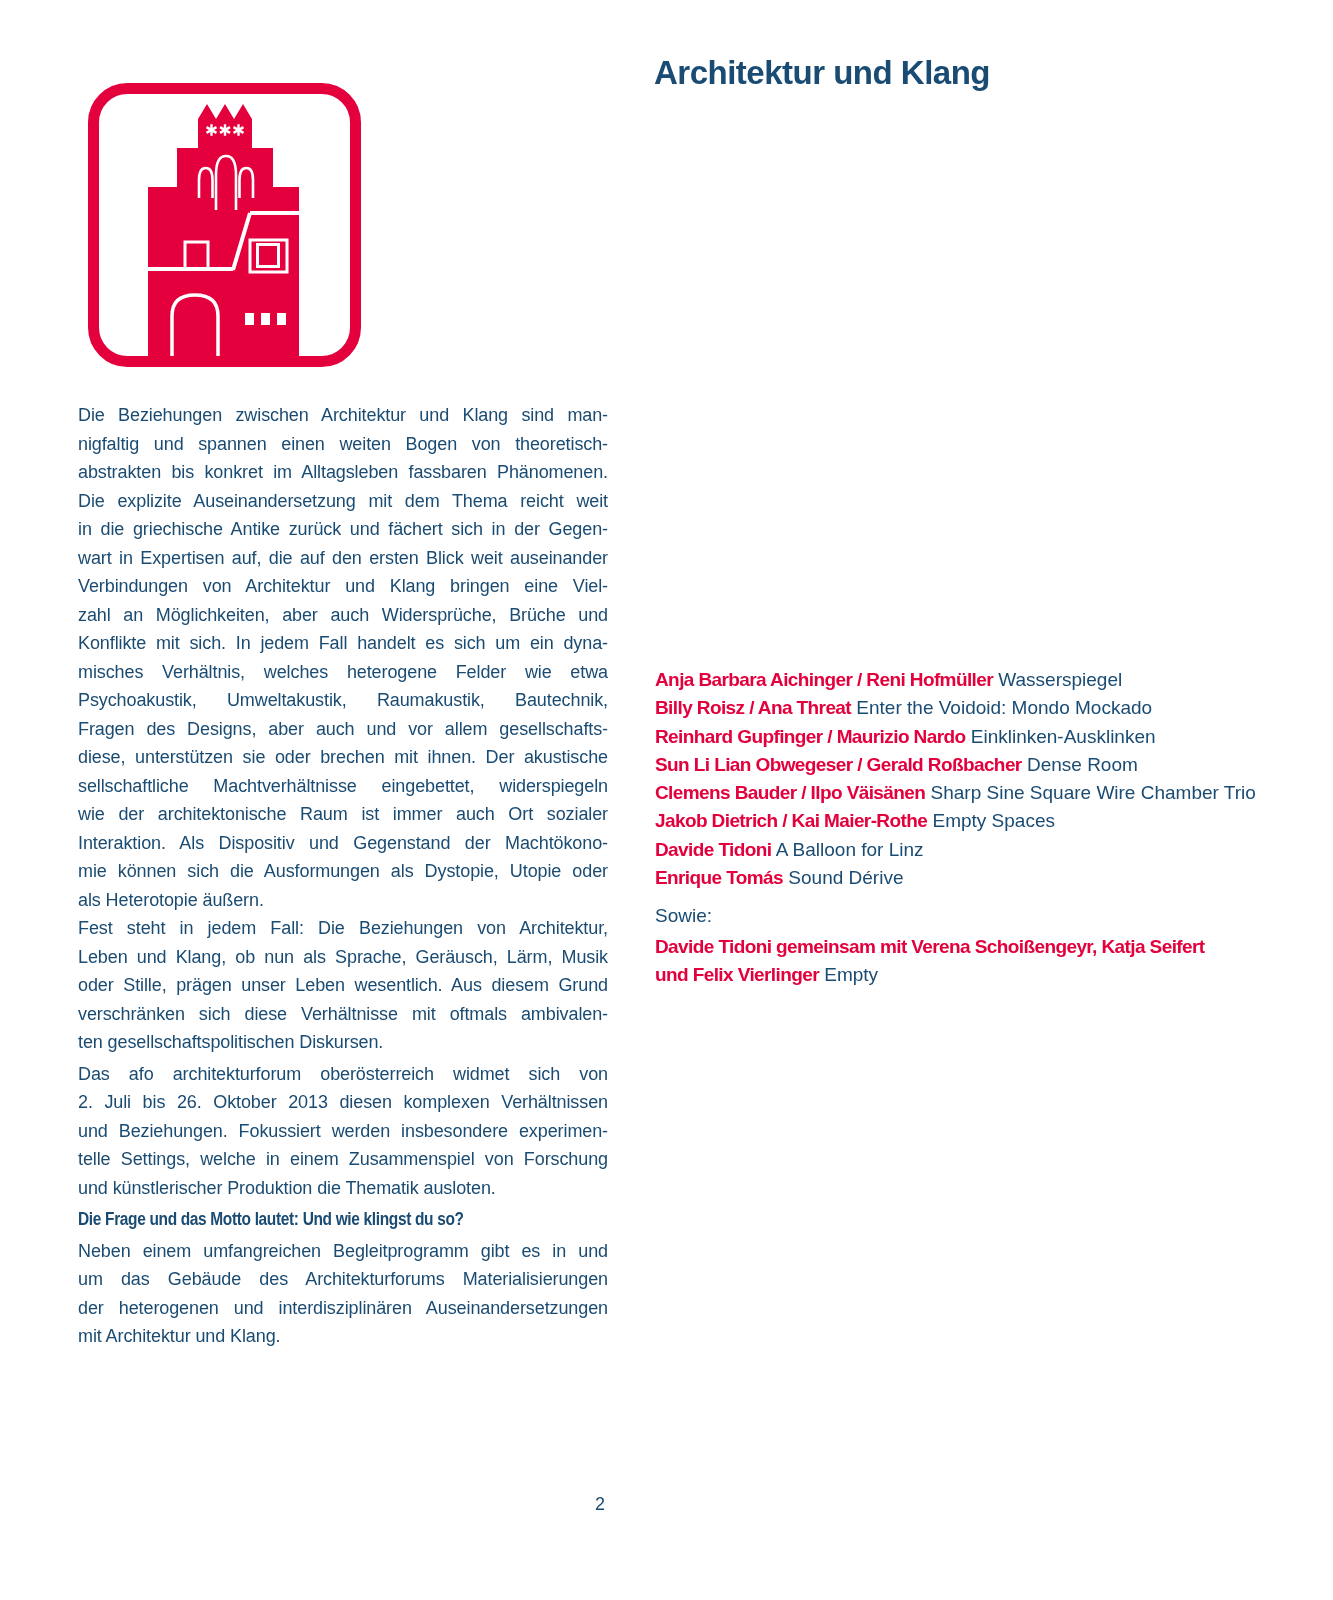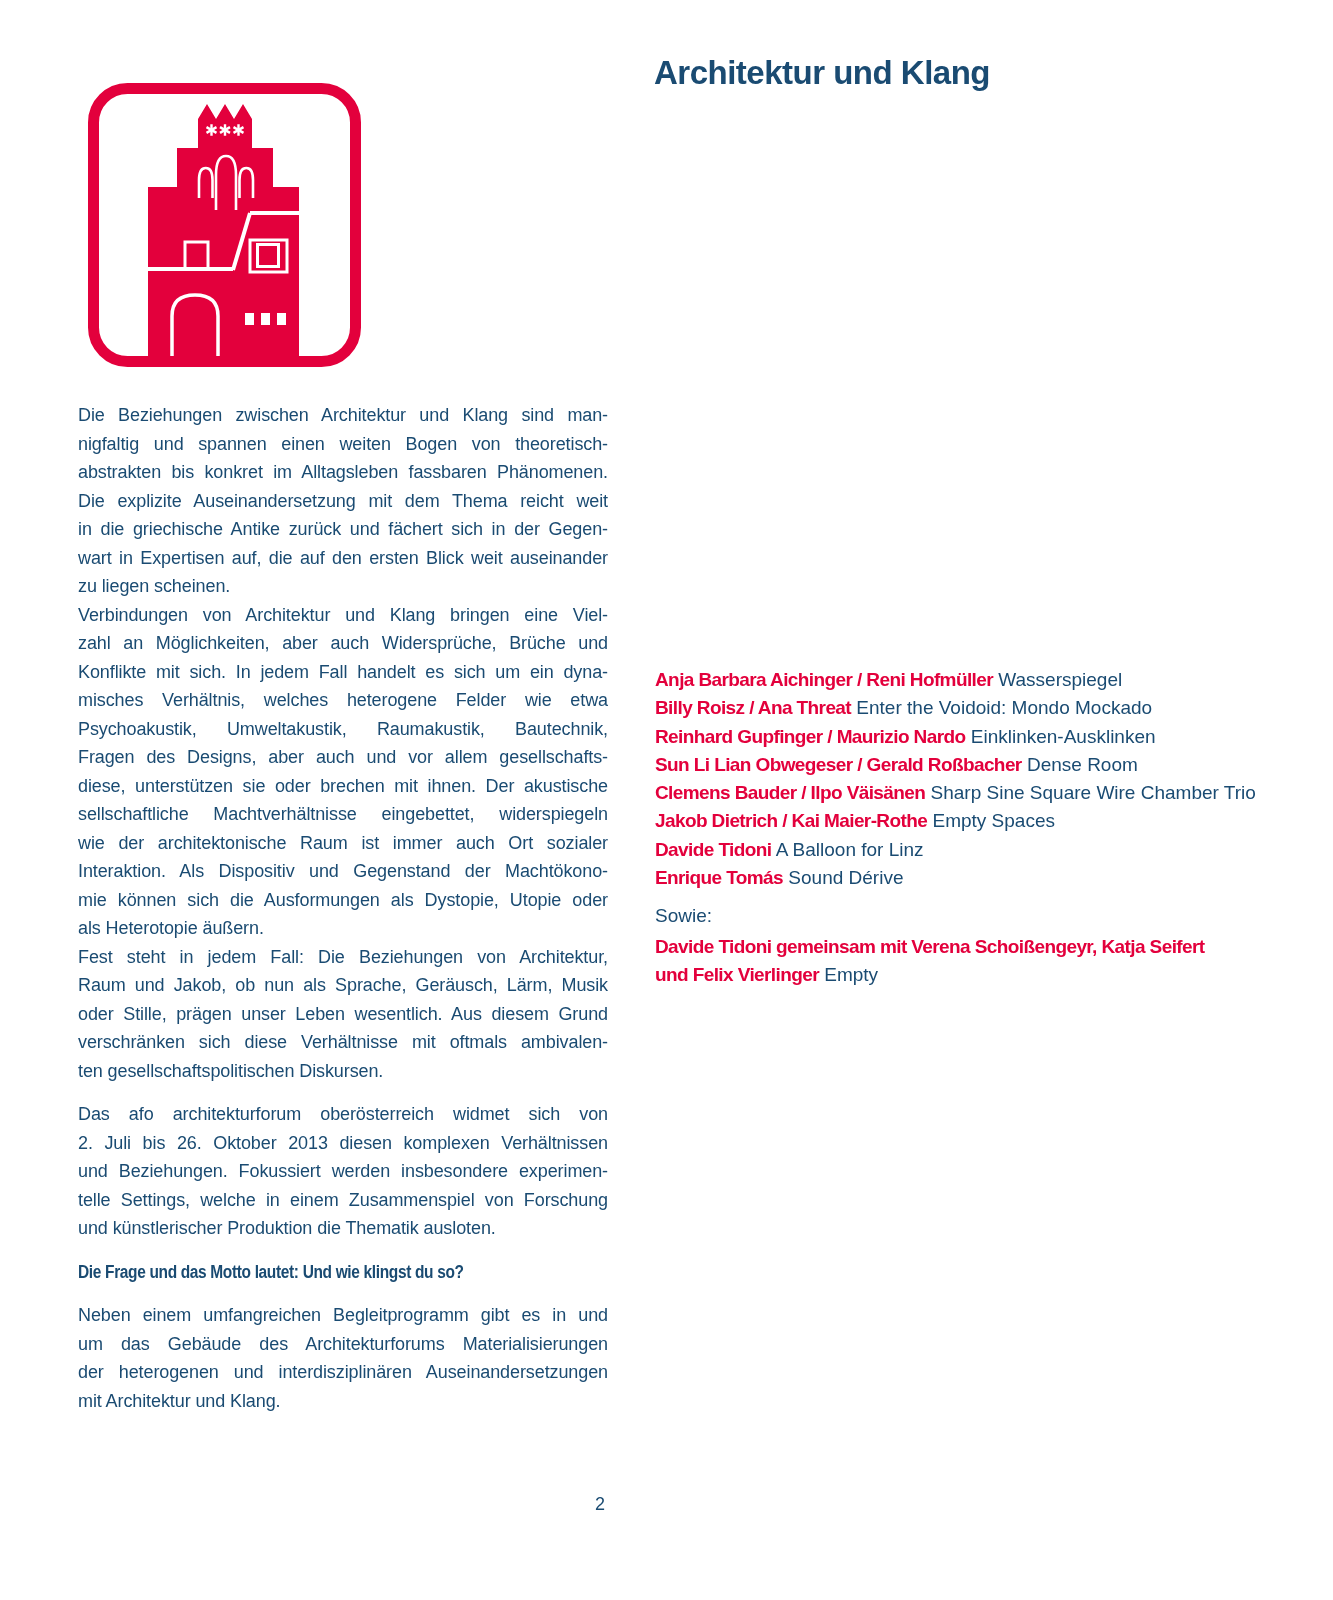--- a/index.html
+++ b/index.html
@@ -23,21 +23,21 @@
     position:absolute;left:654px;top:54px;margin:0;
     font-size:33px;font-weight:700;letter-spacing:-0.5px;
     color:var(--blue);
   }
   .body-col{
     position:absolute;left:78px;top:401px;width:530px;
     font-size:18px;line-height:28.5px;letter-spacing:-0.1px;
     color:var(--blue);
   }
   .para{margin:0;}
-  .para.spaced{margin-top:15px;}
+  .para.spaced{margin-top:3px;}
   .para .line{text-align:justify;text-align-last:justify;}
   .para .line.last{text-align-last:left;}
   .para.bold .line{
     font-weight:700;letter-spacing:-0.4px;
     transform:scaleX(0.86);transform-origin:0 50%;
   }
   .projects-col{
     position:absolute;left:655px;top:666px;
     font-size:19px;line-height:28.3px;
     color:var(--blue);
@@ -115,39 +115,38 @@
   <h1 class="title">Architektur und Klang</h1>
 
   <div class="body-col">
       <div class="para">
         <div class="line">Die Beziehungen zwischen Architektur und Klang sind man-</div>
         <div class="line">nigfaltig und spannen einen weiten Bogen von theoretisch-</div>
         <div class="line">abstrakten bis konkret im Alltagsleben fassbaren Phänomenen.</div>
         <div class="line">Die explizite Auseinandersetzung mit dem Thema reicht weit</div>
         <div class="line">in die griechische Antike zurück und fächert sich in der Gegen-</div>
         <div class="line">wart in Expertisen auf, die auf den ersten Blick weit auseinander</div>
-        <div class="line last">zu liegen scheinen.</div>
       </div>
       <div class="para">
         <div class="line">Verbindungen von Architektur und Klang bringen eine Viel-</div>
         <div class="line">zahl an Möglichkeiten, aber auch Widersprüche, Brüche und</div>
         <div class="line">Konflikte mit sich. In jedem Fall handelt es sich um ein dyna-</div>
         <div class="line">misches Verhältnis, welches heterogene Felder wie etwa</div>
         <div class="line">Psychoakustik, Umweltakustik, Raumakustik, Bautechnik,</div>
         <div class="line">Fragen des Designs, aber auch und vor allem gesellschafts-</div>
         <div class="line">diese, unterstützen sie oder brechen mit ihnen. Der akustische</div>
         <div class="line">sellschaftliche Machtverhältnisse eingebettet, widerspiegeln</div>
         <div class="line">wie der architektonische Raum ist immer auch Ort sozialer</div>
         <div class="line">Interaktion. Als Dispositiv und Gegenstand der Machtökono-</div>
         <div class="line">mie können sich die Ausformungen als Dystopie, Utopie oder</div>
         <div class="line last">als Heterotopie äußern.</div>
       </div>
       <div class="para">
         <div class="line">Fest steht in jedem Fall: Die Beziehungen von Architektur,</div>
-        <div class="line">Raum und Jakob, ob nun als Sprache, Geräusch, Lärm, Musik</div>
+        <div class="line">Leben und Klang, ob nun als Sprache, Geräusch, Lärm, Musik</div>
         <div class="line">oder Stille, prägen unser Leben wesentlich. Aus diesem Grund</div>
         <div class="line">verschränken sich diese Verhältnisse mit oftmals ambivalen-</div>
         <div class="line last">ten gesellschaftspolitischen Diskursen.</div>
       </div>
       <div class="para spaced">
         <div class="line">Das afo architekturforum oberösterreich widmet sich von</div>
         <div class="line">2. Juli bis 26. Oktober 2013 diesen komplexen Verhältnissen</div>
         <div class="line">und Beziehungen. Fokussiert werden insbesondere experimen-</div>
         <div class="line">telle Settings, welche in einem Zusammenspiel von Forschung</div>
         <div class="line last">und künstlerischer Produktion die Thematik ausloten.</div>

